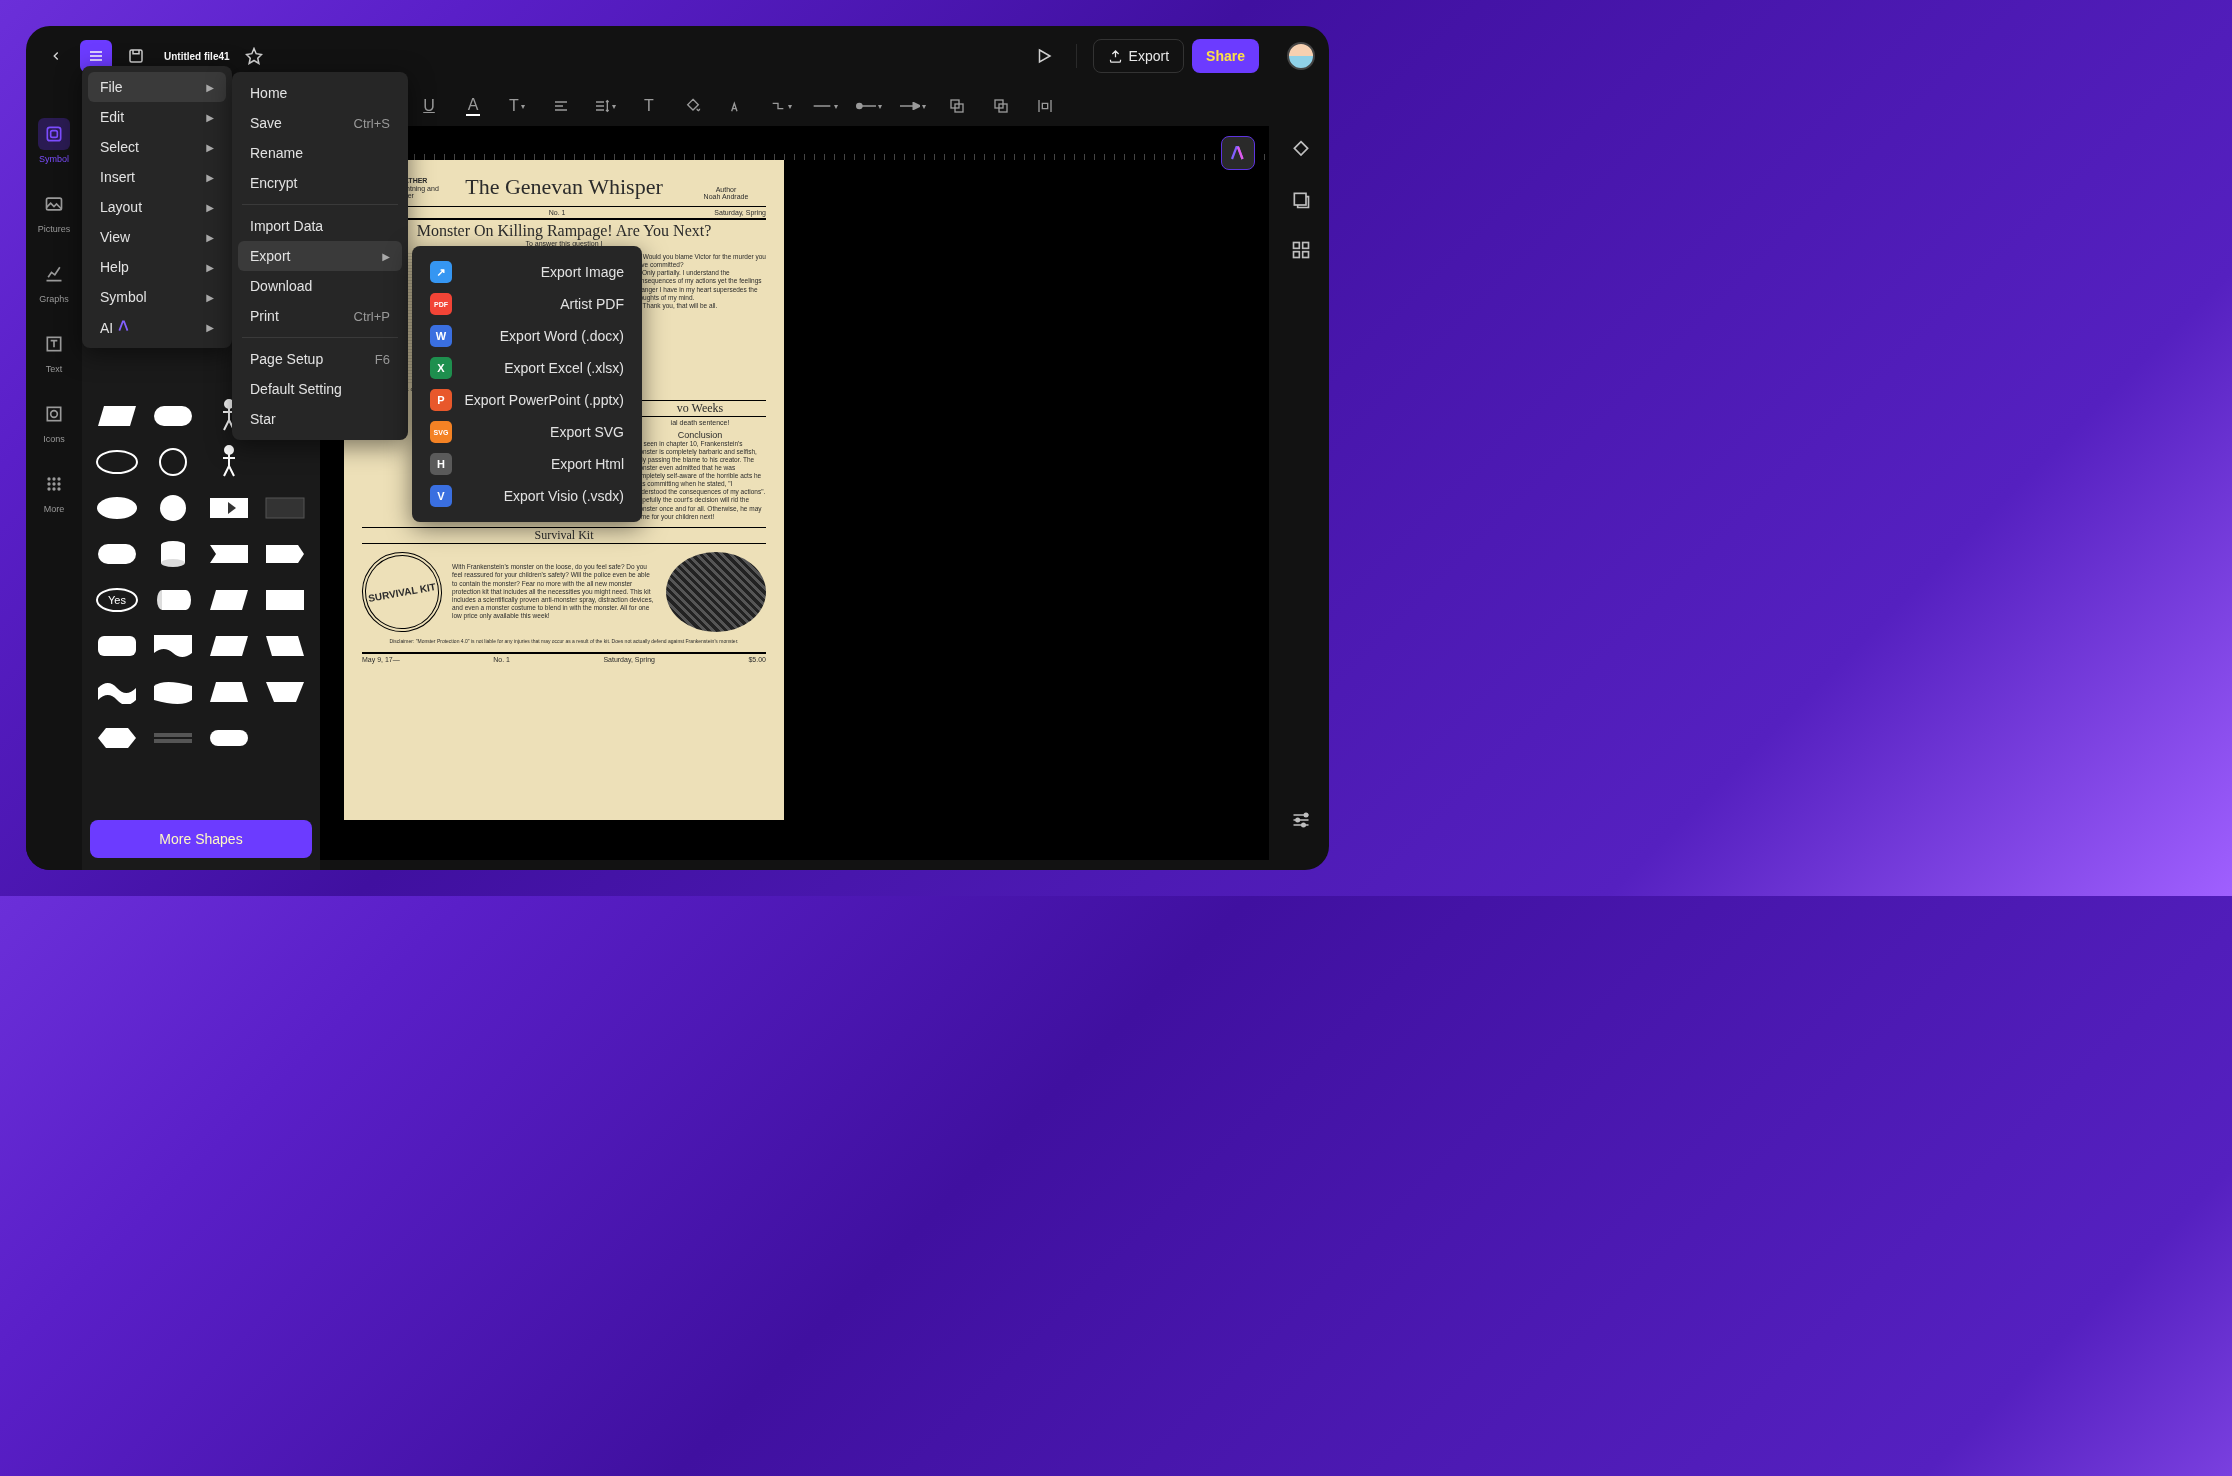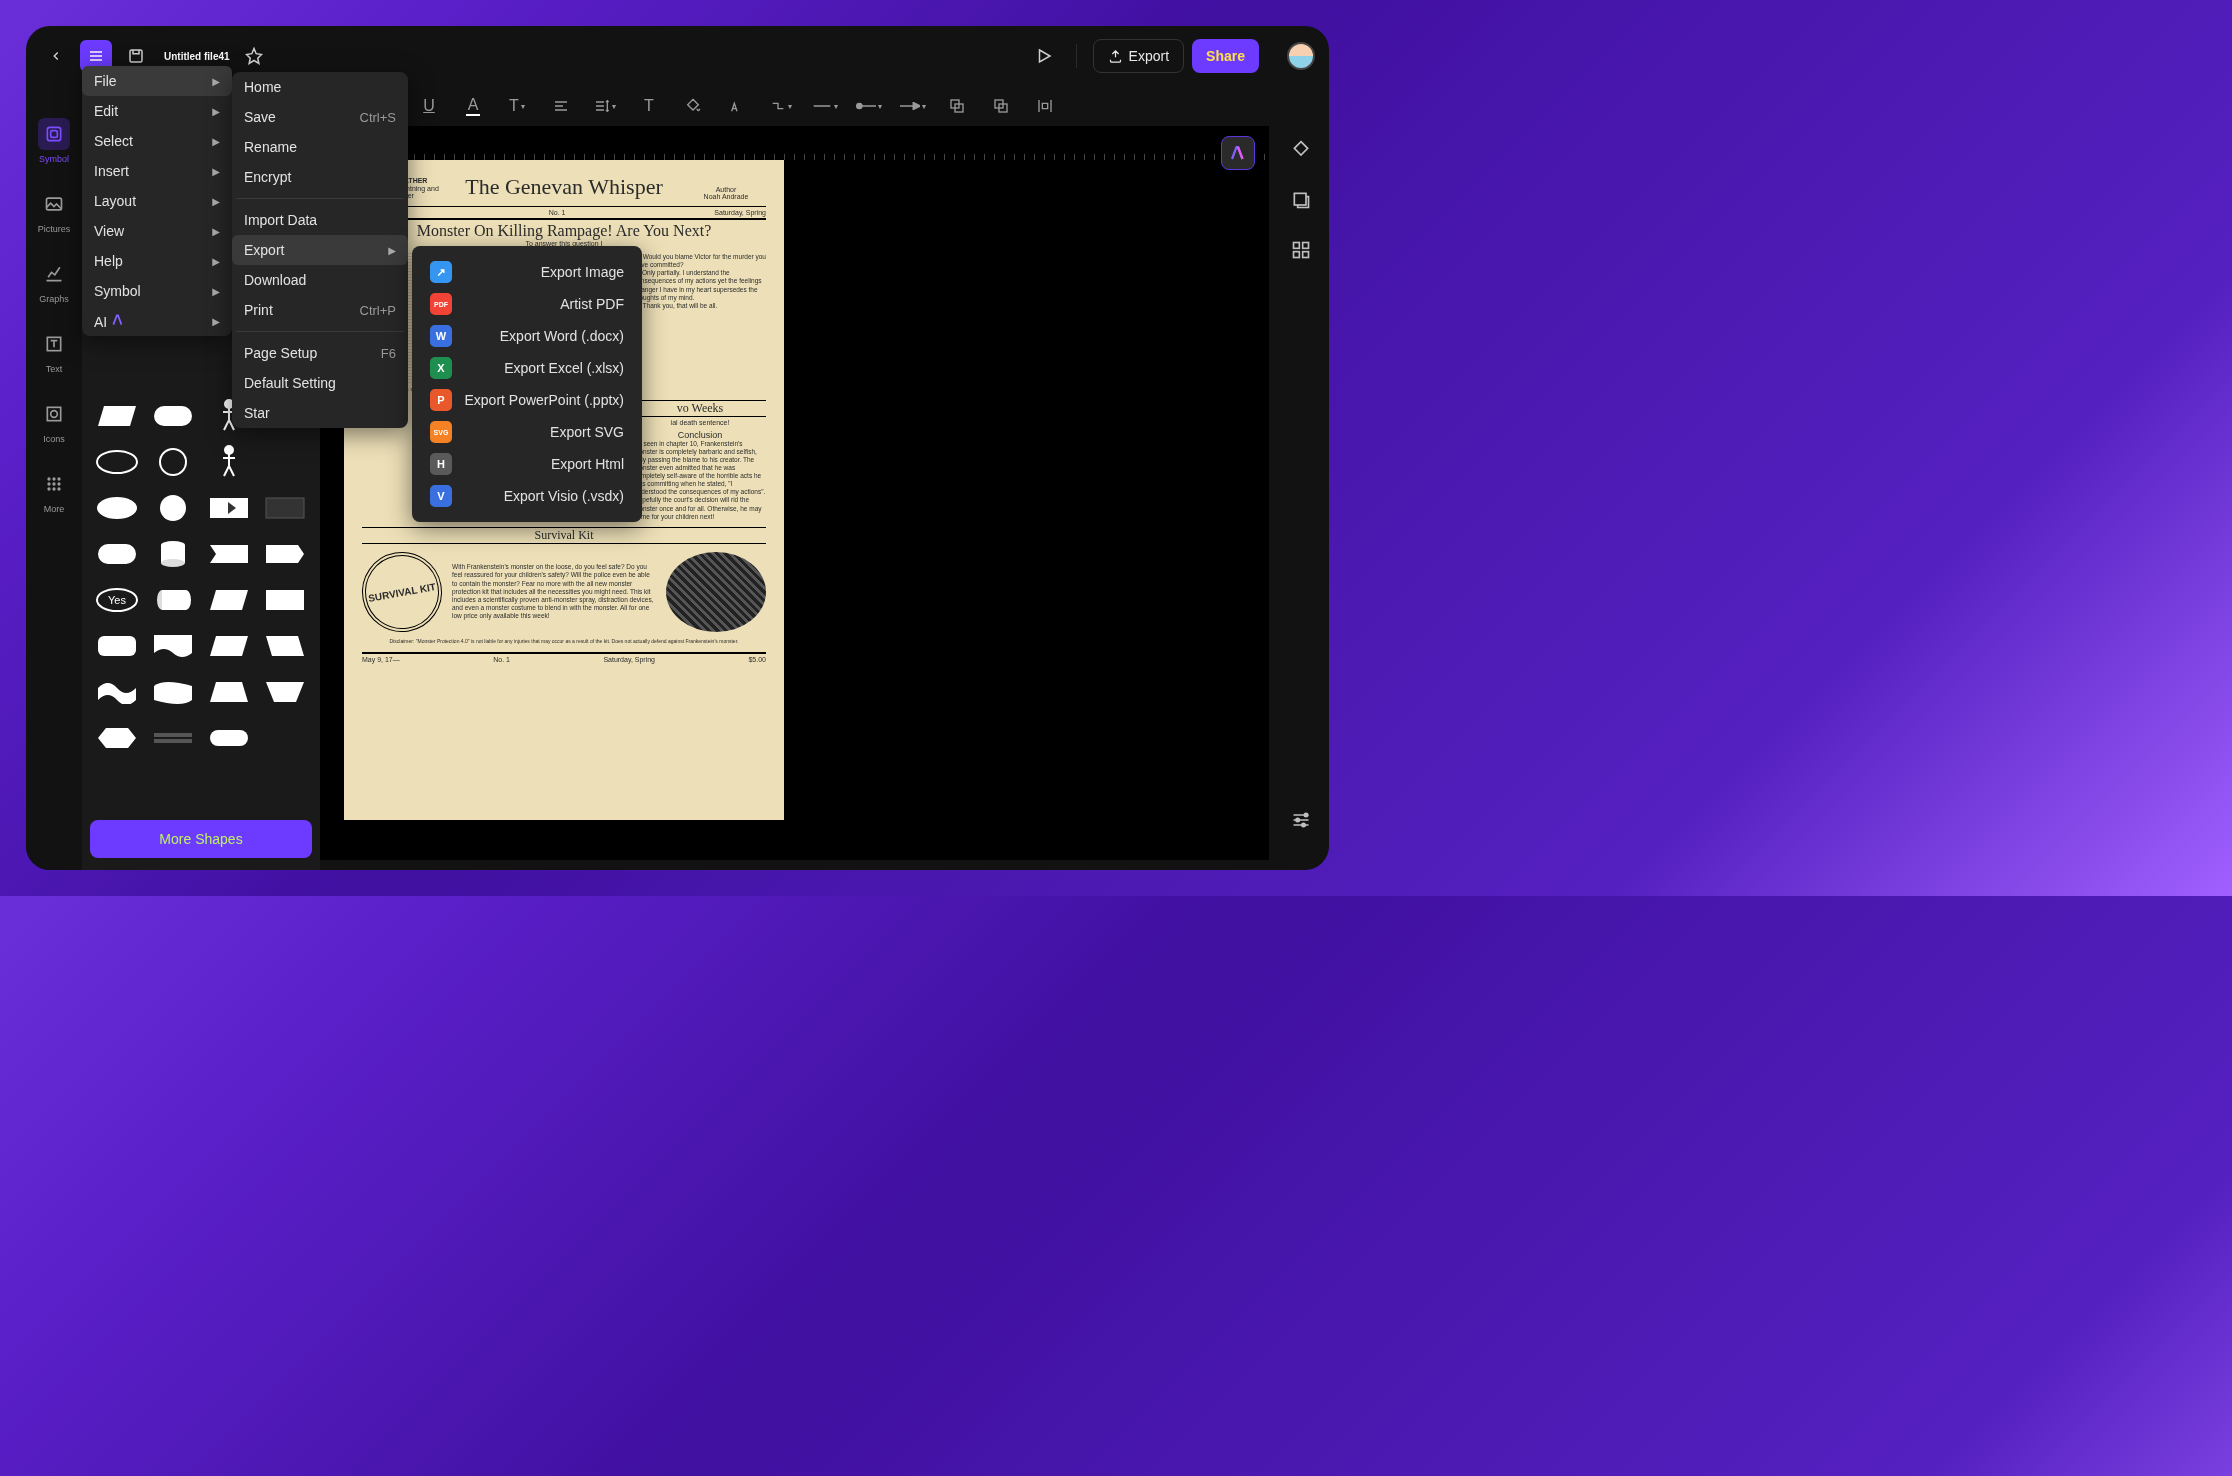--- a/index.html
+++ b/index.html
@@ -33,24 +33,24 @@
   
   .fmt-bar { position:absolute; left:294px; right:60px; top:60px; height:40px; display:flex; align-items:center; gap:18px; padding:0 8px; color:#9A9A9A; }
   .fmt-bar .fmt-item { width:26px; height:26px; display:flex; align-items:center; justify-content:center; cursor:pointer; font-size:16px; }
   .caret { font-size:8px; margin-left:2px; }
 
   
   .undo-row { height:40px; display:flex; align-items:center; gap:10px; padding-left:12px; color:#9A9A9A; }
   .shapes-wrap { position:absolute; top:40px; left:0; right:0; bottom:0; padding:4px 4px 0 4px; }
   .shapes { padding:6px 6px; display:grid; grid-template-columns:repeat(4,1fr); gap:6px; margin-top:260px; }
   .shape-cell { height:40px; display:flex; align-items:center; justify-content:center; }
-  .more-shapes { position:absolute; left:8px; right:8px; bottom:12px; height:38px; background:#6C3BFF; color:#bef264; border-radius:8px; display:flex; align-items:center; justify-content:center; font-size:14px; cursor:pointer; }
-
-  
-  .menu { position:absolute; background:#262626; border-radius:8px; box-shadow:0 6px 24px rgba(0,0,0,.5); padding:0; font-size:14px; color:#E2E2E2; z-index:10; }
+  .more-shapes { position:absolute; left:8px; right:8px; bottom:12px; height:38px; background:#6C3BFF; color:#fef9c3; border-radius:8px; display:flex; align-items:center; justify-content:center; font-size:14px; cursor:pointer; }
+
+  
+  .menu { position:absolute; background:#262626; border-radius:8px; box-shadow:0 6px 24px rgba(0,0,0,.5); padding:6px; font-size:14px; color:#E2E2E2; z-index:10; }
   .menu .mi { height:30px; padding:0 12px; display:flex; align-items:center; justify-content:space-between; border-radius:6px; cursor:pointer; gap:22px; }
   .menu .mi.hl { background:#3A3A3A; }
   .menu .mi .arrow { font-size:10px; color:#AAA; }
   .menu .sep { height:1px; background:#3A3A3A; margin:6px 4px; }
   .menu .kb { color:#999; font-size:13px; }
 
   .menu1 { left:56px; top:40px; width:150px; }
   .menu2 { left:206px; top:46px; width:176px; }
   .menu3 { left:386px; top:220px; width:230px; padding:10px; }
   .menu3 .mi { height:32px; gap:10px; padding:0 8px; }

